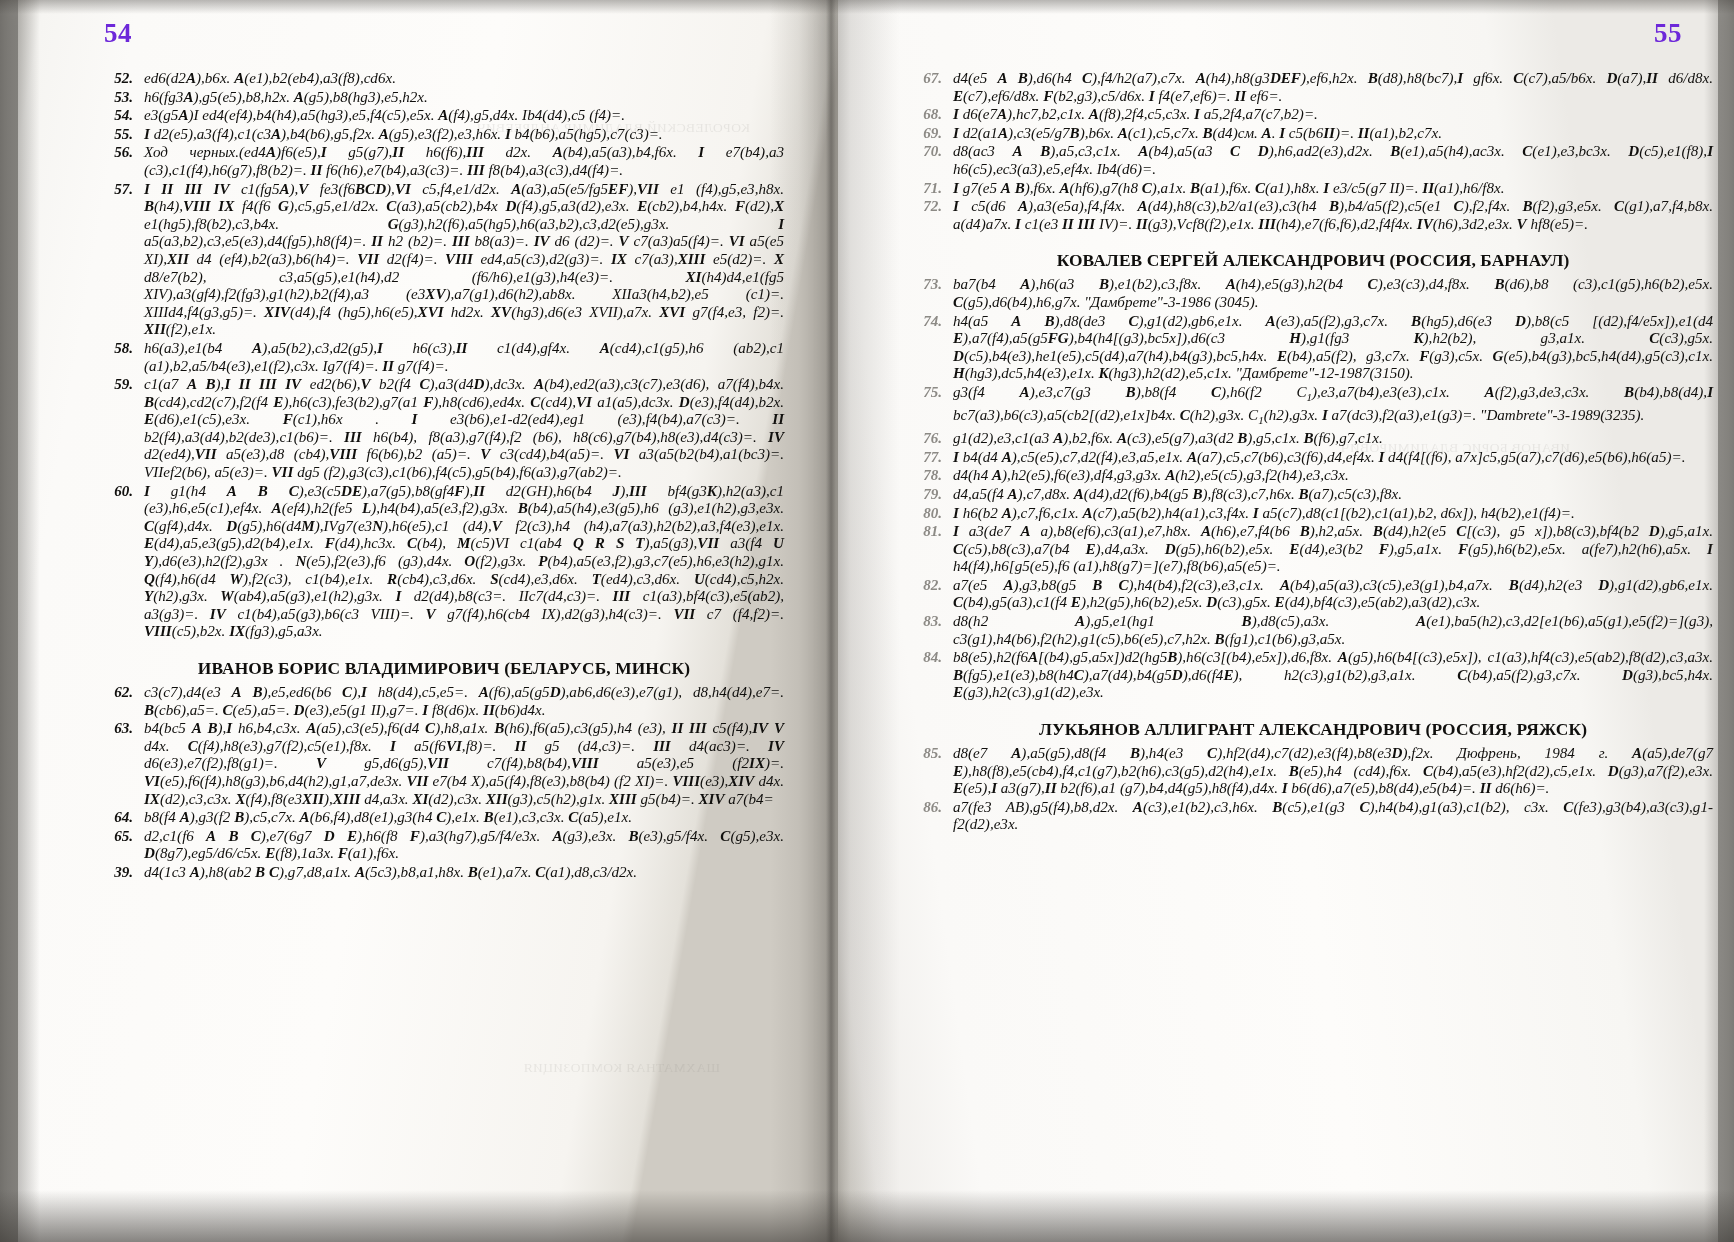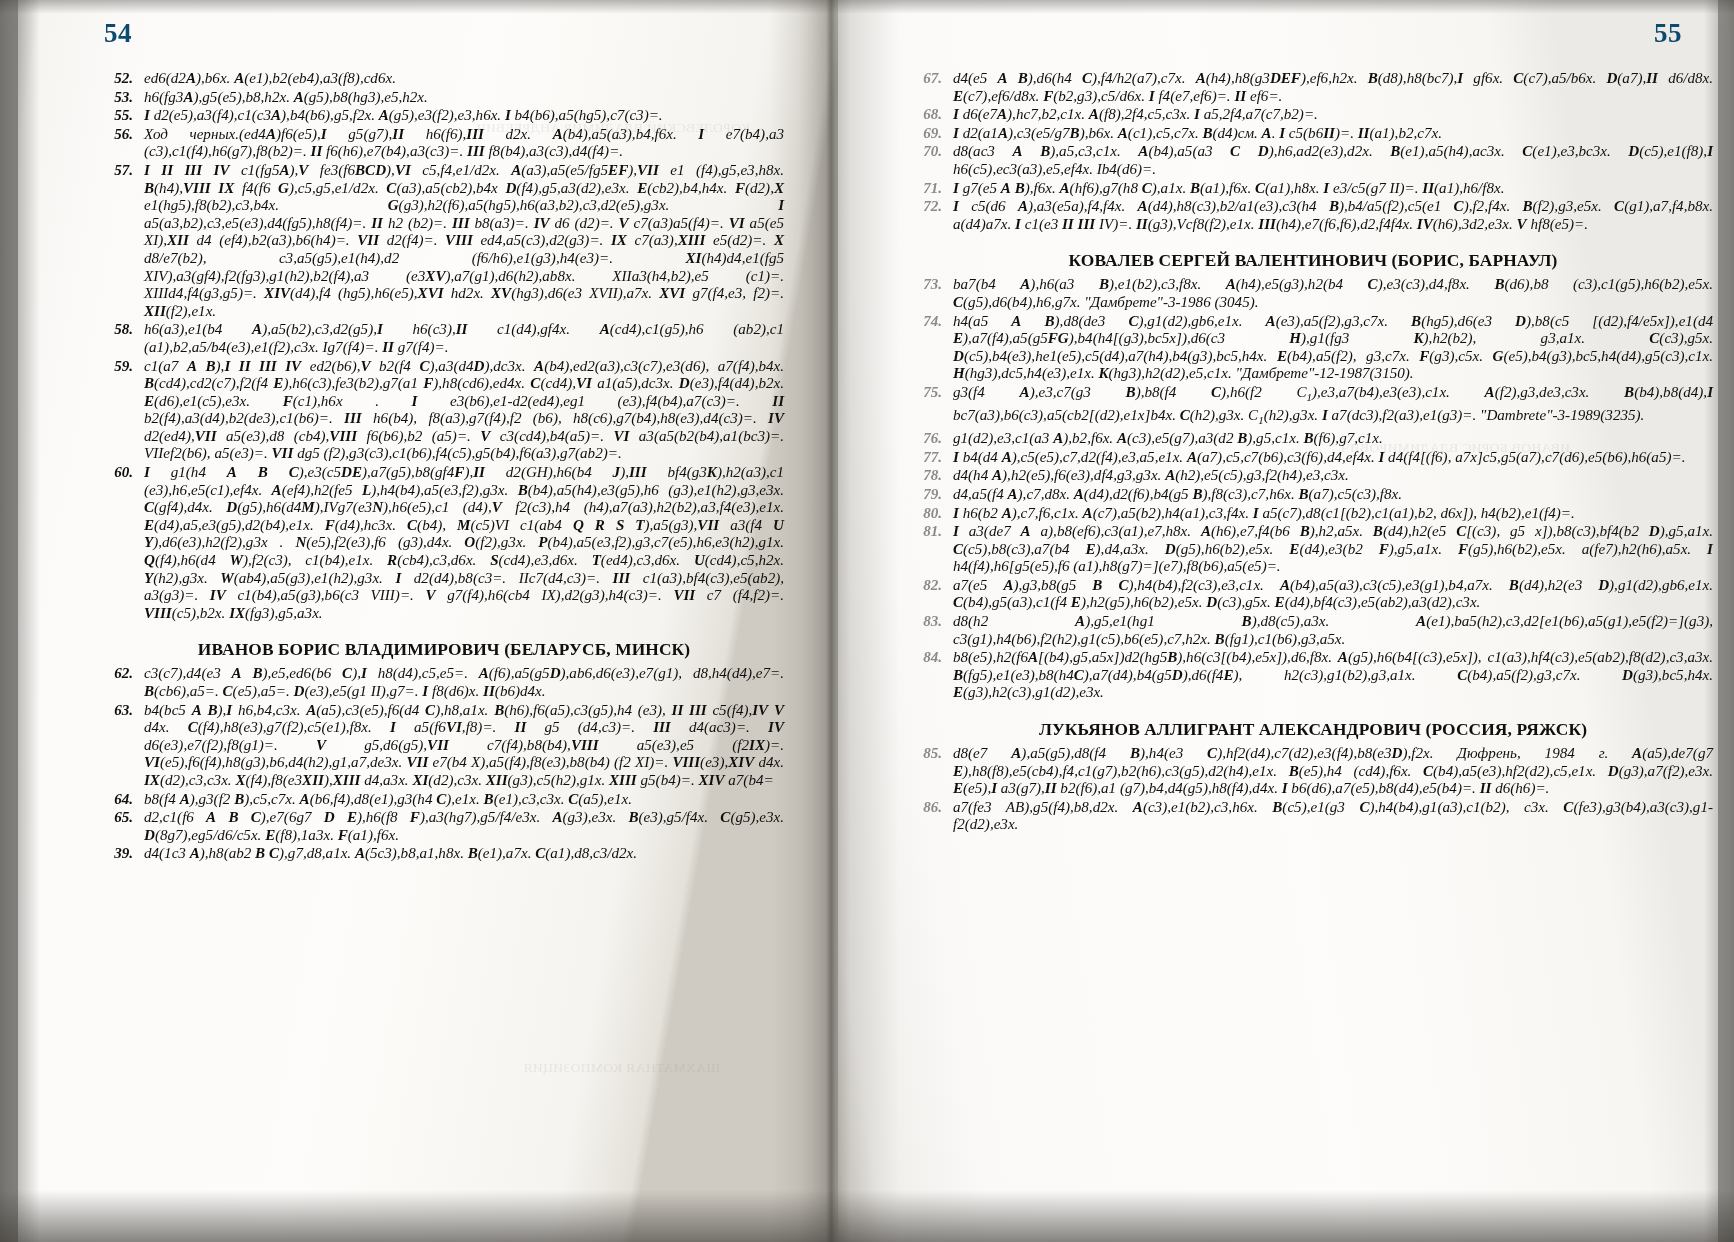--- a/index.html
+++ b/index.html
@@ -46,21 +46,21 @@
   .bleed{position:absolute;color:#7d7a74;opacity:.13;
          font-size:13.5px;letter-spacing:.4px;
          transform:scaleX(-1);pointer-events:none;white-space:nowrap;}
 
   
   .col{position:absolute;color:#100f0d;}
   #col-left{left:104px;top:70px;width:680px;}
   #col-right{left:913px;top:70px;width:800px;}
 
   .folio{position:absolute;top:18px;font-weight:bold;font-size:27px;
-         letter-spacing:.5px;color:#0c4a6e;}
+         letter-spacing:.5px;color:#6d28d9;}
   #folio-left{left:104px;}
   #folio-right{right:52px;}
 
   .entry{display:flex;align-items:flex-start;
          font-size:15.1px;line-height:17.6px;margin-bottom:1px;
          text-align:justify;font-style:italic;}
   .num{flex:0 0 40px;font-weight:bold;text-align:right;
        padding-right:11px;box-sizing:border-box;font-size:15.1px;}
   .body{flex:1;}
   .faded .num{color:#6e6b66;opacity:.78;}
@@ -96,20 +96,24 @@
     <div id="left-entries-1">
         <div class="entry">
           <div class="num">52.</div>
           <div class="body">ed6(d2<b>A</b>),b6x.  <b>A</b>(e1),b2(eb4),a3(f8),cd6x.</div>
         </div>
         <div class="entry">
           <div class="num">53.</div>
           <div class="body">h6(fg3<b>A</b>),g5(e5),b8,h2x.  <b>A</b>(g5),b8(hg3),e5,h2x.</div>
         </div>
         <div class="entry">
+          <div class="num">54.</div>
+          <div class="body">e3(g5<b>A</b>)I ed4(ef4),b4(h4),a5(hg3),e5,f4(c5),e5x. <b>A</b>(f4),g5,d4x. Ib4(d4),c5 (f4)=.</div>
+        </div>
+        <div class="entry">
           <div class="num">55.</div>
           <div class="body"><b>I</b> d2(e5),a3(f4),c1(c3<b>A</b>),b4(b6),g5,f2x. <b>A</b>(g5),e3(f2),e3,h6x. <b>I</b> b4(b6),a5(hg5),c7(c3)=.</div>
         </div>
         <div class="entry">
           <div class="num">56.</div>
           <div class="body">Ход черных.(ed4<b>A</b>)f6(e5),<b>I</b> g5(g7),<b>II</b> h6(f6),<b>III</b> d2x. <b>A</b>(b4),a5(a3),b4,f6x.  <b>I</b> e7(b4),a3 (c3),c1(f4),h6(g7),f8(b2)=. <b>II</b> f6(h6),e7(b4),a3(c3)=.  <b>III</b> f8(b4),a3(c3),d4(f4)=.</div>
         </div>
         <div class="entry">
           <div class="num">57.</div>
           <div class="body"><b>I</b> <b>II</b> <b>III</b> <b>IV</b> c1(fg5<b>A</b>),<b>V</b> fe3(f6<b>BCD</b>),<b>VI</b> c5,f4,e1/d2x.   <b>A</b>(a3),a5(e5/fg5<b>EF</b>),<b>VII</b> e1 (f4),g5,e3,h8x.  <b>B</b>(h4),<b>VIII</b> <b>IX</b> f4(f6 <b>G</b>),c5,g5,e1/d2x.  <b>C</b>(a3),a5(cb2),b4x  <b>D</b>(f4),g5,a3(d2),e3x. <b>E</b>(cb2),b4,h4x. <b>F</b>(d2),<b>X</b> e1(hg5),f8(b2),c3,b4x.  <b>G</b>(g3),h2(f6),a5(hg5),h6(a3,b2),c3,d2(e5),g3x. <b>I</b> a5(a3,b2),c3,e5(e3),d4(fg5),h8(f4)=. <b>II</b> h2 (b2)=. <b>III</b> b8(a3)=.  <b>IV</b> d6 (d2)=.   <b>V</b> c7(a3)a5(f4)=.   <b>VI</b> a5(e5 XI),<b>XII</b> d4 (ef4),b2(a3),b6(h4)=.    <b>VII</b> d2(f4)=.  <b>VIII</b> ed4,a5(c3),d2(g3)=.    <b>IX</b> c7(a3),<b>XIII</b> e5(d2)=.  <b>X</b> d8/e7(b2), c3,a5(g5),e1(h4),d2 (f6/h6),e1(g3),h4(e3)=.                <b>XI</b>(h4)d4,e1(fg5 XIV),a3(gf4),f2(fg3),g1(h2),b2(f4),a3 (e3<b>XV</b>),a7(g1),d6(h2),ab8x.  XIIa3(h4,b2),e5 (c1)=.  XIIId4,f4(g3,g5)=.  <b>XIV</b>(d4),f4 (hg5),h6(e5),<b>XVI</b> hd2x. <b>XV</b>(hg3),d6(e3 XVII),a7x.  <b>XVI</b>  g7(f4,e3,  f2)=.  <b>XII</b>(f2),e1x.</div>
@@ -172,21 +176,21 @@
         </div>
         <div class="entry faded">
           <div class="num">71.</div>
           <div class="body"><b>I</b> g7(e5 <b>A</b> <b>B</b>),f6x.      <b>A</b>(hf6),g7(h8 <b>C</b>),a1x.   <b>B</b>(a1),f6x.  <b>C</b>(a1),h8x.  <b>I</b> e3/c5(g7 II)=. <b>II</b>(a1),h6/f8x.</div>
         </div>
         <div class="entry faded">
           <div class="num">72.</div>
           <div class="body"><b>I</b> c5(d6 <b>A</b>),a3(e5a),f4,f4x.  <b>A</b>(d4),h8(c3),b2/a1(e3),c3(h4 <b>B</b>),b4/a5(f2),c5(e1 <b>C</b>),f2,f4x. <b>B</b>(f2),g3,e5x.  <b>C</b>(g1),a7,f4,b8x.  a(d4)a7x.  <b>I</b> c1(e3 <b>II</b> <b>III</b> IV)=.   <b>II</b>(g3),Vcf8(f2),e1x. <b>III</b>(h4),e7(f6,f6),d2,f4f4x. <b>IV</b>(h6),3d2,e3x. <b>V</b> hf8(e5)=.</div>
         </div>
       </div>
-    <div class="person">КОВАЛЕВ СЕРГЕЙ ВАЛЕНТИНОВИЧ (БОРИС, БАРНАУЛ)</div>
+    <div class="person">КОВАЛЕВ СЕРГЕЙ АЛЕКСАНДРОВИЧ (РОССИЯ, БАРНАУЛ)</div>
     <div id="right-entries-2">
         <div class="entry faded">
           <div class="num">73.</div>
           <div class="body">ba7(b4 <b>A</b>),h6(a3 <b>B</b>),e1(b2),c3,f8x.     <b>A</b>(h4),e5(g3),h2(b4 <b>C</b>),e3(c3),d4,f8x.  <b>B</b>(d6),b8 (c3),c1(g5),h6(b2),e5x. <b>C</b>(g5),d6(b4),h6,g7x. "Дамбрете"-3-1986 (3045).</div>
         </div>
         <div class="entry faded">
           <div class="num">74.</div>
           <div class="body">h4(a5 <b>A</b> <b>B</b>),d8(de3 <b>C</b>),g1(d2),gb6,e1x.   <b>A</b>(e3),a5(f2),g3,c7x.  <b>B</b>(hg5),d6(e3 <b>D</b>),b8(c5 [(d2),f4/e5x]),e1(d4 <b>E</b>),a7(f4),a5(g5<b>FG</b>),b4(h4[(g3),bc5x]),d6(c3 <b>H</b>),g1(fg3 <b>K</b>),h2(b2), g3,a1x.   <b>C</b>(c3),g5x.  <b>D</b>(c5),b4(e3),he1(e5),c5(d4),a7(h4),b4(g3),bc5,h4x.  <b>E</b>(b4),a5(f2), g3,c7x.      <b>F</b>(g3),c5x.      <b>G</b>(e5),b4(g3),bc5,h4(d4),g5(c3),c1x. <b>H</b>(hg3),dc5,h4(e3),e1x. <b>K</b>(hg3),h2(d2),e5,c1x.  "Дамбрете"-12-1987(3150).</div>
         </div>
         <div class="entry faded">

